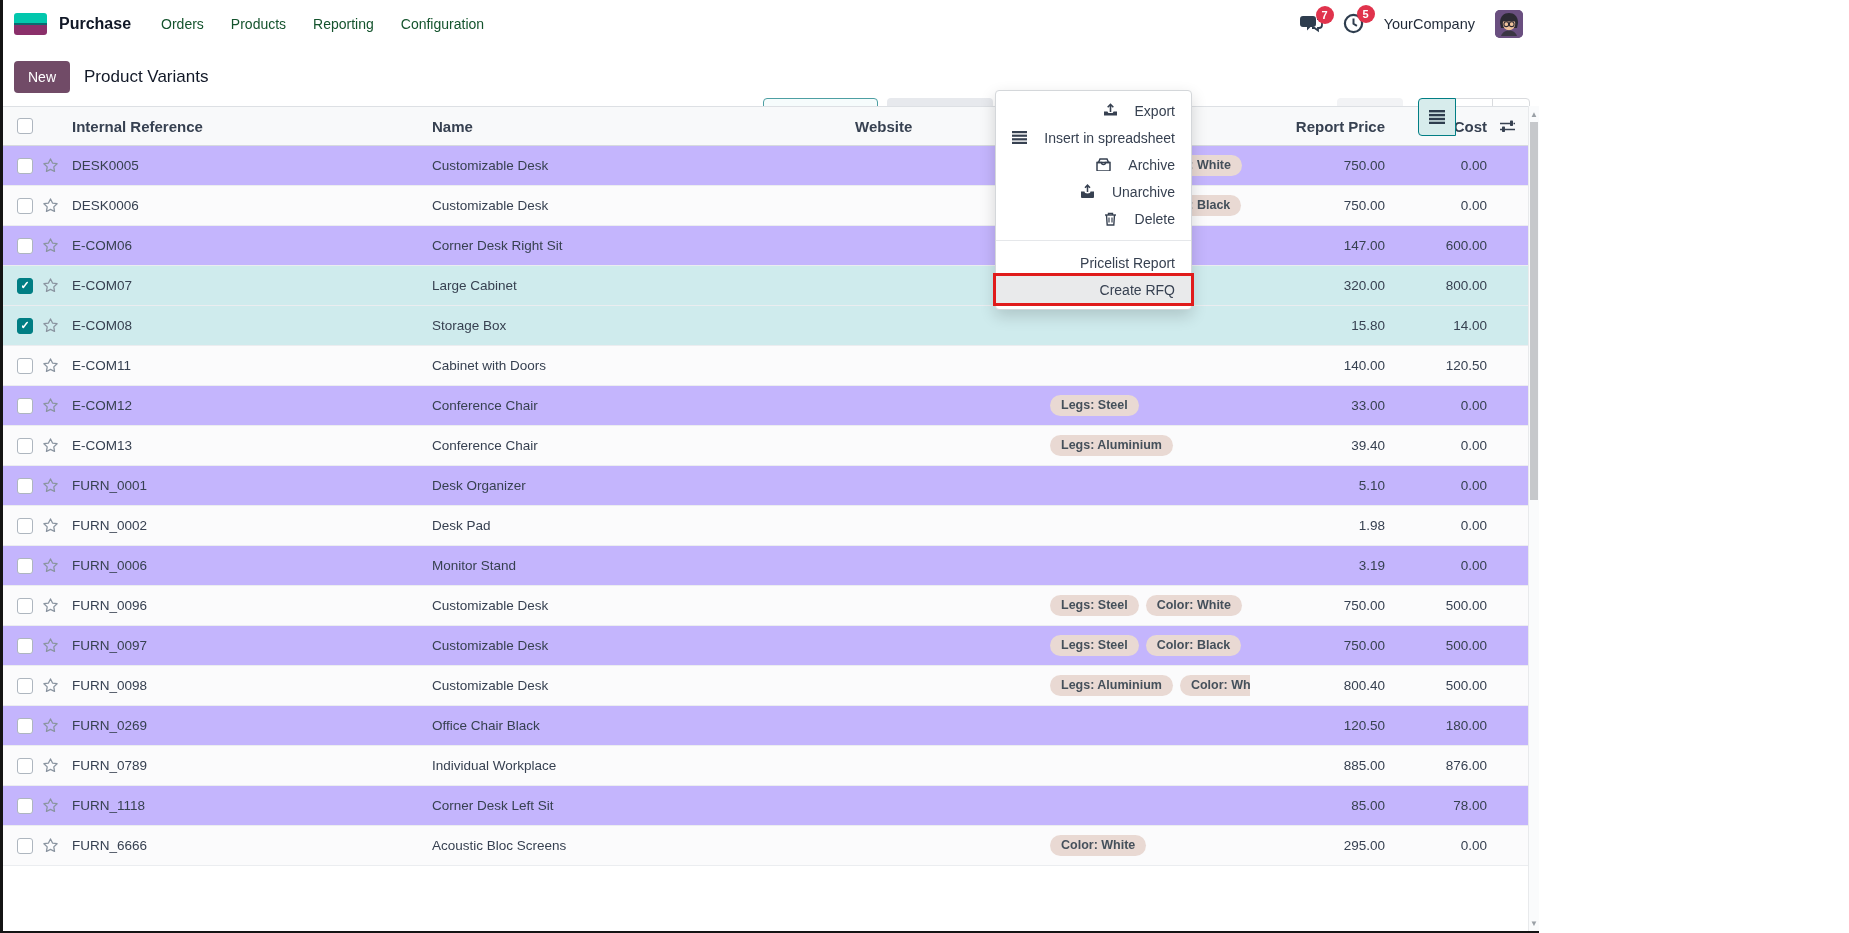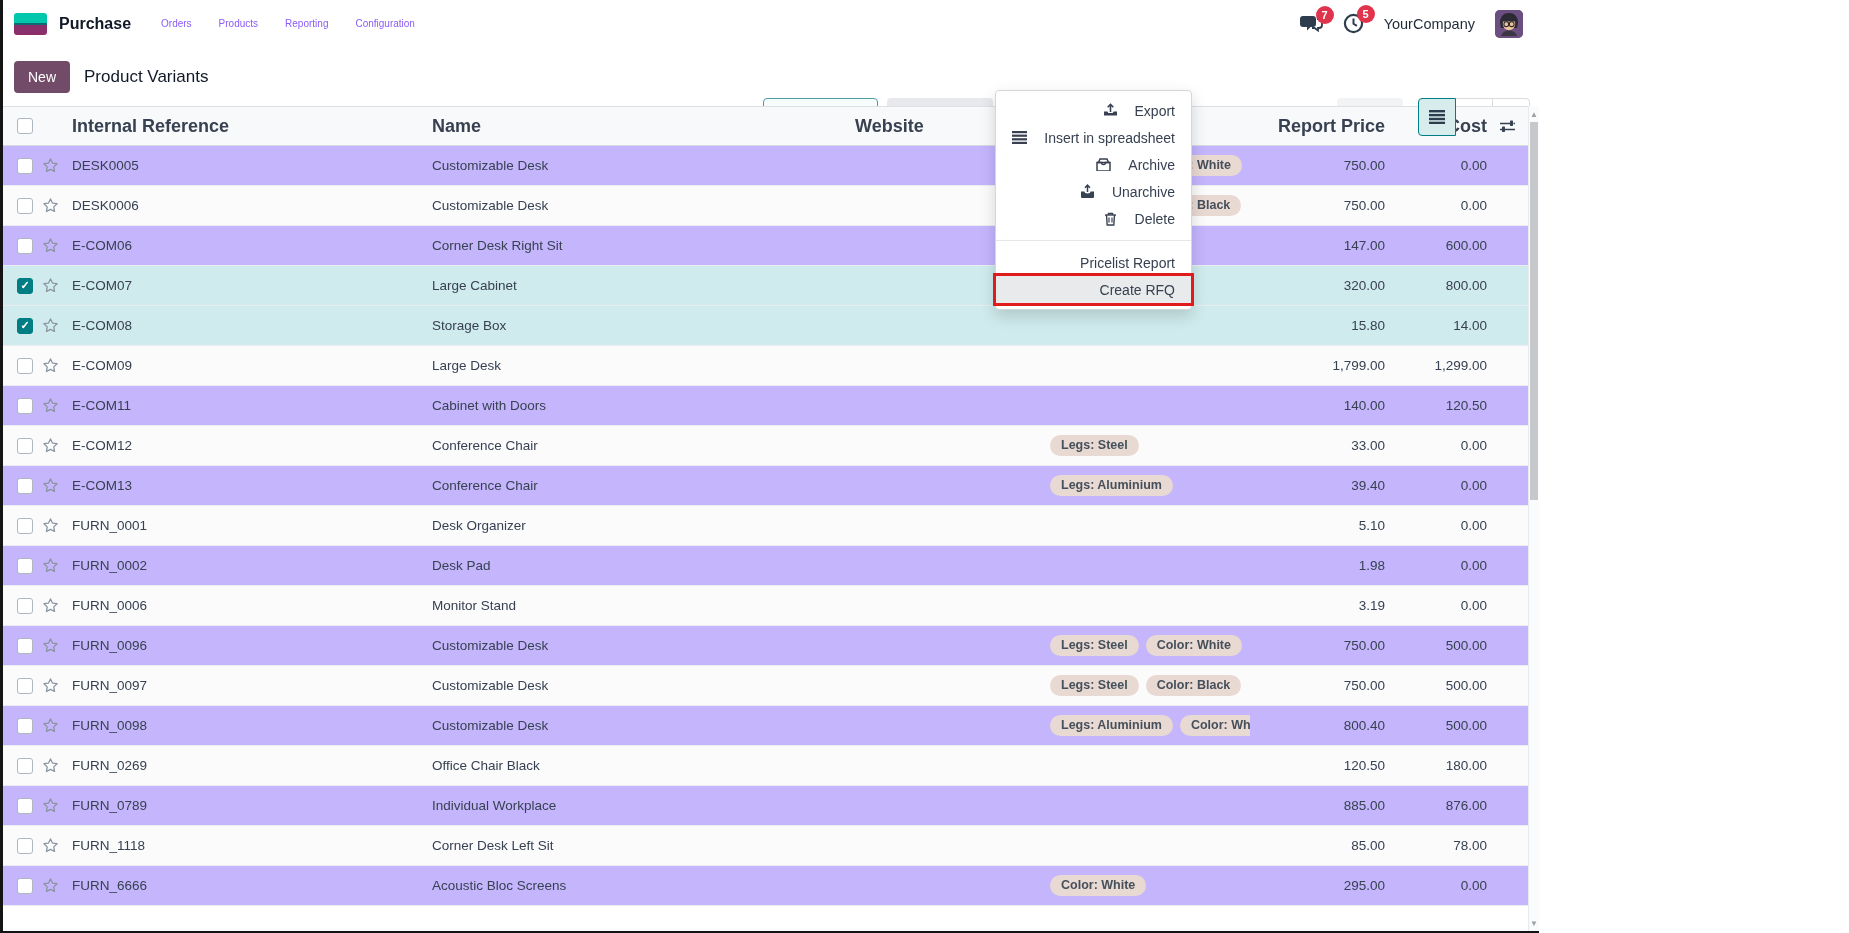--- a/index.html
+++ b/index.html
@@ -8,21 +8,21 @@
   #screen { position:relative; width:1539px; height:933px; background:#fff; overflow:hidden; }
 
   .edge-left  { position:absolute; left:0; top:0; width:3px; height:100%; background:#141414; z-index:60; }
   .edge-bottom{ position:absolute; left:0; bottom:0; width:100%; height:2px; background:#141414; z-index:60; }
 
   
   .navbar { position:absolute; top:0; left:0; right:0; height:47px; display:flex; align-items:center; padding:0 16px 0 14px; background:#fff; }
   .logo { width:33px; height:22px; border-radius:3px; margin-right:12px; flex:0 0 auto;
           background:linear-gradient(180deg,#02c7ad 0%,#02c7ad 44%,#0c6a70 44%,#0c6a70 56%,#8b2f6a 56%,#8b2f6a 100%); }
   .appname { font-size:16px; font-weight:600; color:#111827; margin-right:30px; }
-  .menu-item { font-size:10px; color:#8b5cf6; margin-right:27px; cursor:pointer; }
+  .menu-item { font-size:14px; color:#14532d; margin-right:27px; cursor:pointer; }
   .nav-right { margin-left:auto; display:flex; align-items:center; gap:20px; }
   .icon-btn { position:relative; display:flex; align-items:center; }
   .nav-badge { position:absolute; top:-8px; right:-11px; min-width:18px; height:18px; line-height:18px;
                border-radius:9px; background:#e0334c; color:#fff; font-size:11px; font-weight:700; text-align:center; padding:0 4px; }
   .company { font-size:14.5px; color:#1f2937; }
   .avatar { width:28px; height:28px; border-radius:5px; overflow:hidden; background:#6a4f80; }
 
   
   .controlpanel { position:absolute; top:47px; left:0; right:0; height:59px; background:#fff; }
   .cp-left { position:absolute; left:14px; top:0; height:59px; display:flex; align-items:center; }
@@ -48,21 +48,21 @@
   .viewswitcher { display:flex; border-radius:4px; }
   .vs-btn { width:38px; height:38px; display:flex; align-items:center; justify-content:center; background:#fff;
             border:1px solid #d9dbde; margin-left:-1px; cursor:pointer; }
   .vs-btn:first-child { border-radius:4px 0 0 4px; margin-left:0; }
   .vs-btn:last-child { border-radius:0 4px 4px 0; }
   .vs-btn.active { background:#d7ecec; border-color:#017e84; z-index:2; }
 
   
   .thead { position:absolute; top:106px; left:0; right:11px; height:40px; background:#f8f9fa;
            border-top:1px solid #dde0e4; border-bottom:1px solid #d6dade; display:flex; align-items:center;
-           font-weight:700; font-size:18px; color:#374151; }
+           font-weight:700; font-size:15px; color:#374151; }
   .rows { position:absolute; top:146px; left:0; right:11px; }
   .trow { height:40px; display:flex; align-items:center; border-bottom:1px solid #ebedf0; font-size:13.5px; background:#c4b5fd; }
   .trow:nth-child(even) { background:#fbfbfc; }
   .trow.selected { background:#cfebed; }
 
   .cell { overflow:hidden; white-space:nowrap; }
   .c-check { width:42px; padding-left:17px; display:flex; align-items:center; }
   .c-star  { width:30px; display:flex; align-items:center; }
   .c-ref   { width:360px; }
   .c-name  { width:423px; }
@@ -334,39 +334,20 @@
       <div class="cell c-check">
           <span class="cb"></span>
         </div>
       <div class="cell c-star">
         <span class="star">
           <svg width="17" height="17" viewBox="0 0 16 16">
             <path d="M8 1.8l1.9 3.9 4.3.6-3.1 3 .7 4.3L8 11.6 4.2 13.6l.7-4.3-3.1-3 4.3-.6z" fill="none" stroke="#8a94a0" stroke-width="1.2" stroke-linejoin="round"></path>
           </svg>
         </span>
       </div>
-      <div class="cell c-ref">E-COM09</div>
-      <div class="cell c-name">Large Desk</div>
-      <div class="cell c-web"></div>
-      <div class="cell c-tags"></div>
-      <div class="cell c-price">1,799.00</div>
-      <div class="cell c-cost">1,299.00</div>
-      <div class="cell c-gear"></div>
-    </div>
-      <div class="trow">
-      <div class="cell c-check">
-          <span class="cb"></span>
-        </div>
-      <div class="cell c-star">
-        <span class="star">
-          <svg width="17" height="17" viewBox="0 0 16 16">
-            <path d="M8 1.8l1.9 3.9 4.3.6-3.1 3 .7 4.3L8 11.6 4.2 13.6l.7-4.3-3.1-3 4.3-.6z" fill="none" stroke="#8a94a0" stroke-width="1.2" stroke-linejoin="round"></path>
-          </svg>
-        </span>
-      </div>
       <div class="cell c-ref">E-COM11</div>
       <div class="cell c-name">Cabinet with Doors</div>
       <div class="cell c-web"></div>
       <div class="cell c-tags"></div>
       <div class="cell c-price">140.00</div>
       <div class="cell c-cost">120.50</div>
       <div class="cell c-gear"></div>
     </div>
       <div class="trow">
       <div class="cell c-check">

